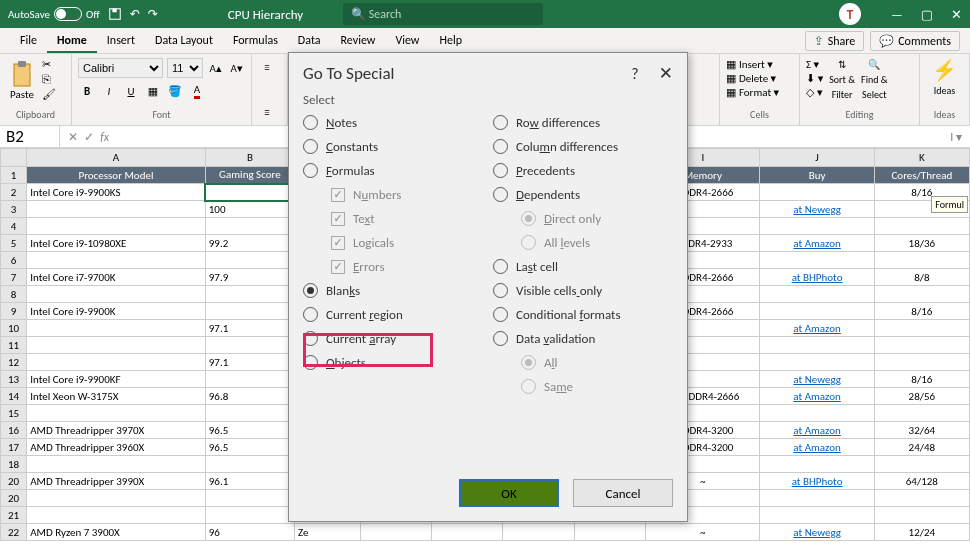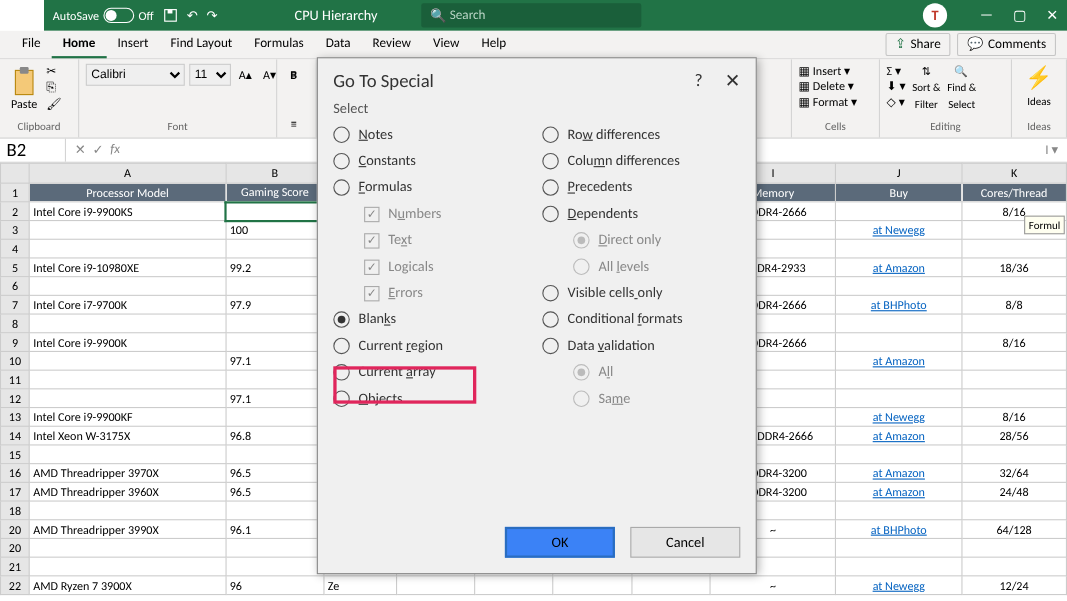--- a/index.html
+++ b/index.html
@@ -1,38 +1,38 @@
 <!DOCTYPE html>
 <html><head>
 <meta charset="utf-8">
 <style>
 * { box-sizing: border-box; margin: 0; padding: 0; }
 body { font-family: 'Segoe UI', Calibri, sans-serif; font-size: 12px; background: #fff; width: 970px; height: 546px; overflow: hidden; position: relative; }
-.titlebar { background: #217346; color: #fff; height: 28px; display: flex; align-items: center; padding: 0 8px; margin-left: 40px; }
+.titlebar { background: #217346; color: #fff; height: 28px; display: flex; align-items: center; padding: 0 8px; }
 .titlebar .autosave { display: flex; align-items: center; gap: 4px; font-size: 11px; }
 .titlebar .toggle { width: 28px; height: 14px; border: 1px solid #fff; border-radius: 7px; position: relative; }
 .titlebar .toggle::after { content:''; position: absolute; left: 1px; top: 1px; width: 10px; height: 10px; border-radius: 50%; background: #fff; }
 .titlebar .qat { display: flex; gap: 8px; margin-left: 8px; align-items: center; }
 .titlebar .doc-title { flex: 0 0 auto; margin-left: 70px; font-size: 13px; }
 .titlebar .search { margin-left: 40px; background: #1a5f3a; height: 22px; width: 200px; border-radius: 2px; display: flex; align-items: center; padding: 0 8px; color: #b8d4c4; font-size: 12px; }
 .titlebar .spacer { flex: 1; }
 .titlebar .avatar { width: 22px; height: 22px; border-radius: 50%; background: #fff; color: #c0392b; display: flex; align-items: center; justify-content: center; font-weight: bold; font-size: 13px; margin-right: 30px; }
 .titlebar .wincontrols { display: flex; gap: 18px; font-size: 13px; }
 .menubar { background: #f3f2f1; height: 26px; display: flex; align-items: center; border-bottom: 1px solid #d4d4d4; padding: 0 10px; font-size: 12px; }
 .menubar .tab { padding: 4px 10px; cursor: pointer; }
 .menubar .tab.active { font-weight: 600; border-bottom: 2px solid #217346; }
 .menubar .right { margin-left: auto; display: flex; gap: 6px; }
 .menubar .btn { border: 1px solid #c6c6c6; padding: 2px 8px; border-radius: 2px; display: flex; align-items: center; gap: 4px; }
 .ribbon { background: #f3f2f1; height: 72px; display: flex; border-bottom: 1px solid #d4d4d4; font-size: 11px; }
 .ribbon .group { border-right: 1px solid #d4d4d4; padding: 4px 6px; display: flex; flex-direction: column; justify-content: space-between; }
 .ribbon .group-label { text-align: center; color: #666; font-size: 10px; }
 .ribbon .clip-area { display: flex; gap: 4px; align-items: flex-start; }
 .ribbon .paste-btn { display: flex; flex-direction: column; align-items: center; padding: 2px 4px; }
 .ribbon .clip-icons { display: flex; flex-direction: column; gap: 2px; }
-.ribbon .font-area { display: flex; flex-direction: row; gap: 4px; }
+.ribbon .font-area { display: flex; flex-direction: column; gap: 4px; }
 .ribbon .font-row { display: flex; gap: 4px; align-items: center; }
 .ribbon select { font-size: 11px; height: 20px; border: 1px solid #ccc; }
 .ribbon .icon-btn { width: 18px; height: 18px; display: flex; align-items: center; justify-content: center; }
 .ribbon .cells-area, .ribbon .editing-area, .ribbon .ideas-area { display: flex; gap: 6px; align-items: flex-start; }
 .ribbon .vbtn { display: flex; flex-direction: column; align-items: center; gap: 2px; font-size: 10px; }
 .formula-bar { height: 22px; display: flex; align-items: center; border-bottom: 1px solid #d4d4d4; }
 .formula-bar .namebox { width: 60px; border-right: 1px solid #d4d4d4; padding: 0 6px; font-size: 17px; }
 .formula-bar .fx-btns { display: flex; gap: 6px; padding: 0 8px; color: #888; }
 .formula-bar .fx-input { flex: 1; padding: 0 6px; }
 .formula-bar .cursor-ind { margin-left: auto; padding: 0 8px; color: #888; }
@@ -58,21 +58,21 @@
 .dialog .opt.sub { padding-left: 28px; color: #888; }
 .dialog .radio { width: 15px; height: 15px; border: 1.5px solid #555; border-radius: 50%; display: flex; align-items: center; justify-content: center; flex-shrink: 0; }
 .dialog .radio.sel::after { content: ''; width: 7px; height: 7px; background: #333; border-radius: 50%; }
 .dialog .radio.dis { border-color: #bbb; }
 .dialog .radio.dis.sel::after { background: #bbb; }
 .dialog .chk { width: 14px; height: 14px; border: 1px solid #aaa; display: flex; align-items: center; justify-content: center; color: #888; font-size: 11px; flex-shrink: 0; }
 .dialog .u { text-decoration: underline; text-decoration-color: inherit; }
 .dialog .highlight { position: absolute; border: 3px solid #e0265c; pointer-events: none; }
 .dialog .btns { position: absolute; bottom: 14px; right: 14px; display: flex; gap: 14px; }
 .dialog .dbtn { width: 100px; height: 28px; display: flex; align-items: center; justify-content: center; font-size: 13px; border: 1px solid #aaa; background: #e6e6e6; }
-.dialog .dbtn.primary { border: 2px solid #2a6dc0; background: #3b82f6; }
+.dialog .dbtn.primary { border: 2px solid #2a6dc0; background: #4d7c0f; }
 svg { display: block; }
 </style>
 </head>
 <body>
 
 <div class="titlebar">
   <div class="autosave">
     <span>AutoSave</span>
     <span class="toggle"></span>
     <span>Off</span>
@@ -99,21 +99,21 @@
     <span>▢</span>
     <span>✕</span>
   </div>
 </div>
 
 <div class="menubar">
   <div id="menu-tabs" style="display: flex;">
       <div class="tab">File</div>
       <div class="tab active">Home</div>
       <div class="tab">Insert</div>
-      <div class="tab">Find Layout</div>
+      <div class="tab">Data Layout</div>
       <div class="tab">Formulas</div>
       <div class="tab">Data</div>
       <div class="tab">Review</div>
       <div class="tab">View</div>
       <div class="tab">Help</div>
     </div>
   <div class="right">
     <div class="btn">
       <span style="color:#217346">⇪</span>
       <span>Share</span>
@@ -606,20 +606,24 @@
         <div class="opt sub">
           <span class="radio sel dis"></span>
           <span><span class="u">D</span>irect only</span>
         </div>
         <div class="opt sub">
           <span class="radio  dis"></span>
           <span>All <span class="u">l</span>evels</span>
         </div>
         <div class="opt">
           <span class="radio  "></span>
+          <span>La<span class="u">s</span>t cell</span>
+        </div>
+        <div class="opt">
+          <span class="radio  "></span>
           <span>Visible cells<span class="u"> </span>only</span>
         </div>
         <div class="opt">
           <span class="radio  "></span>
           <span>Conditional <span class="u">f</span>ormats</span>
         </div>
         <div class="opt">
           <span class="radio  "></span>
           <span>Data <span class="u">v</span>alidation</span>
         </div>

